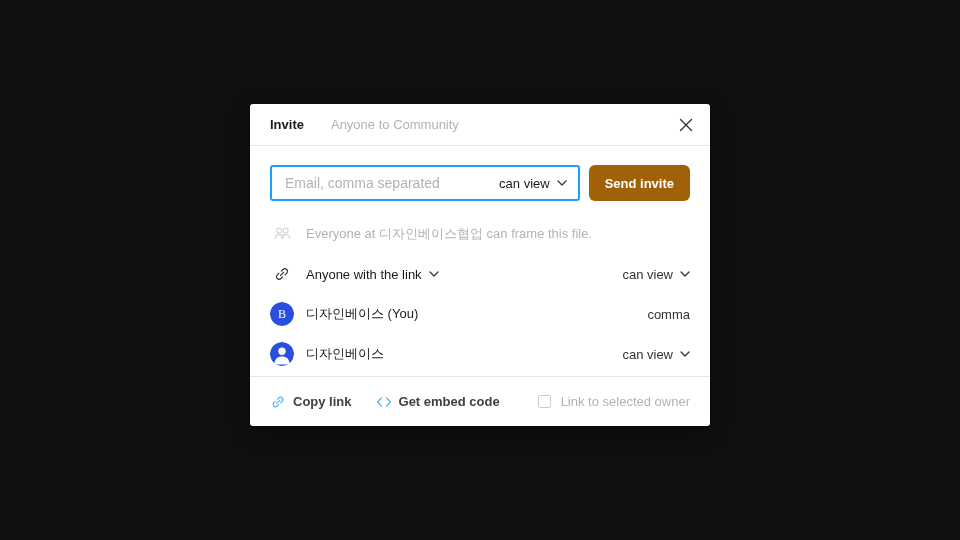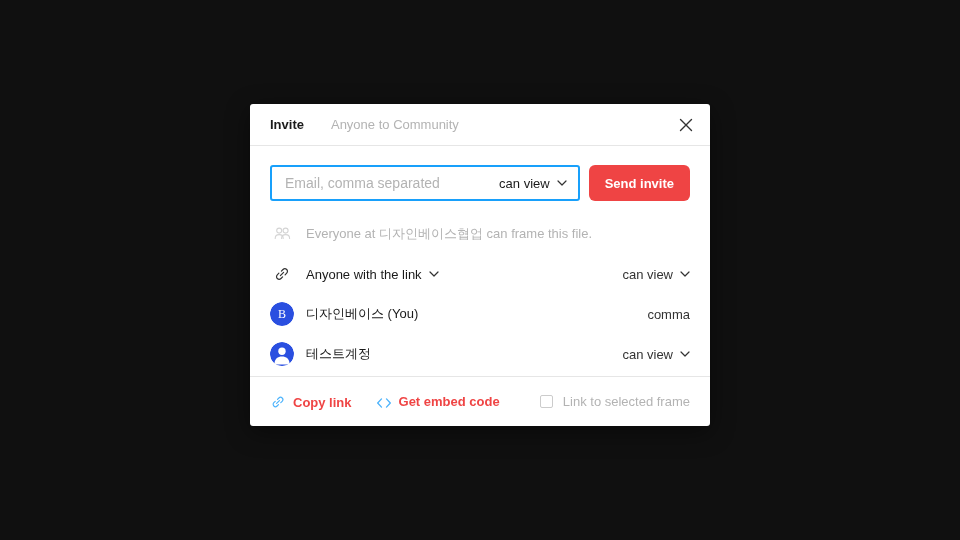--- a/index.html
+++ b/index.html
@@ -108,21 +108,21 @@
     cursor: pointer;
     white-space: nowrap;
     padding-left: 8px;
   }
   .chev { display: block; }
 
   .send-btn {
     flex: 0 0 auto;
     height: 36px;
     padding: 4px 16px;
-    background: #ef4444;
+    background: #a16207;
     color: #ffffff;
     border: none;
     border-radius: 6px;
     font-family: inherit;
     font-size: 13px;
     font-weight: bold;
     cursor: default;
     white-space: nowrap;
   }
 
@@ -191,25 +191,25 @@
   .modal-footer {
     flex: 0 0 50px;
     height: 50px;
     border-top: 1px solid #e6e6e6;
     display: flex;
     align-items: center;
     padding: 0 20px;
   }
   .footer-link {
     display: flex;
-    align-items: flex-end;
+    align-items: center;
     gap: 7px;
     font-size: 13px;
     font-weight: bold;
-    color: #ef4444;
+    color: #404040;
     cursor: pointer;
     white-space: nowrap;
   }
   .footer-link + .footer-link { margin-left: 24px; }
   .footer-link svg { display: block; }
 
   .footer-check {
     margin-left: auto;
     display: flex;
     align-items: center;
@@ -308,21 +308,21 @@
     </div>
 
     <div class="list-row">
       <span class="avatar">
         <svg width="24" height="24" viewBox="0 0 24 24">
           <circle cx="12" cy="12" r="12" fill="#2a4fe0"></circle>
           <circle cx="12" cy="9.2" r="3.7" fill="#ffffff"></circle>
           <path d="M4.4 22.6 C4.4 16.9 7.8 14.6 12 14.6 C16.2 14.6 19.6 16.9 19.6 22.6 Z" fill="#ffffff"></path>
         </svg>
       </span>
-      <span class="row-label">테스트계정</span>
+      <span class="row-label">디자인베이스</span>
       <span class="row-right">
         <span>can view</span>
         <svg class="chev" width="10" height="6" viewBox="0 0 10 6">
           <path d="M1 1 L5 5 L9 1" stroke="#333333" stroke-width="1.2" fill="none" stroke-linecap="round" stroke-linejoin="round"></path>
         </svg>
       </span>
     </div>
 
   </div>
 
@@ -340,18 +340,18 @@
     <span class="footer-link">
       <svg width="16" height="12" viewBox="0 0 18 12">
         <path d="M6.2 1.4 L1.9 6 L6.2 10.6" stroke="#4cb3fc" stroke-width="1.5" fill="none" stroke-linecap="round" stroke-linejoin="round"></path>
         <path d="M11.8 1.4 L16.1 6 L11.8 10.6" stroke="#4cb3fc" stroke-width="1.5" fill="none" stroke-linecap="round" stroke-linejoin="round"></path>
       </svg>
       <span>Get embed code</span>
     </span>
 
     <span class="footer-check">
       <span class="checkbox"></span>
-      <span class="check-label">Link to selected frame</span>
+      <span class="check-label">Link to selected owner</span>
     </span>
 
   </div>
 
 </div>
 
 </body></html>

